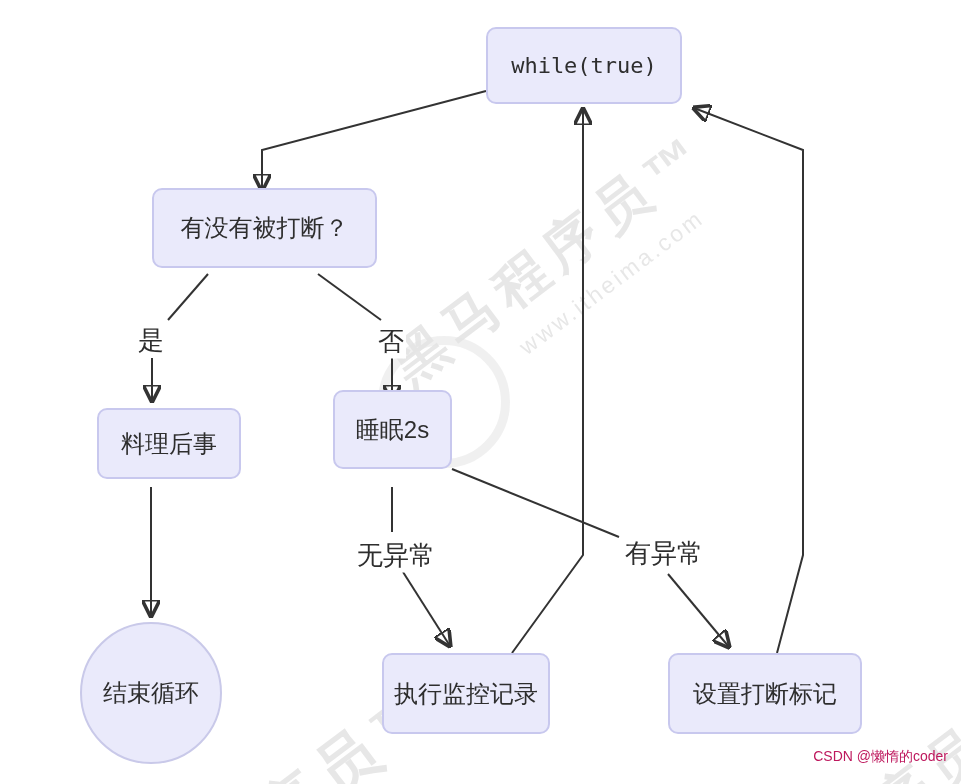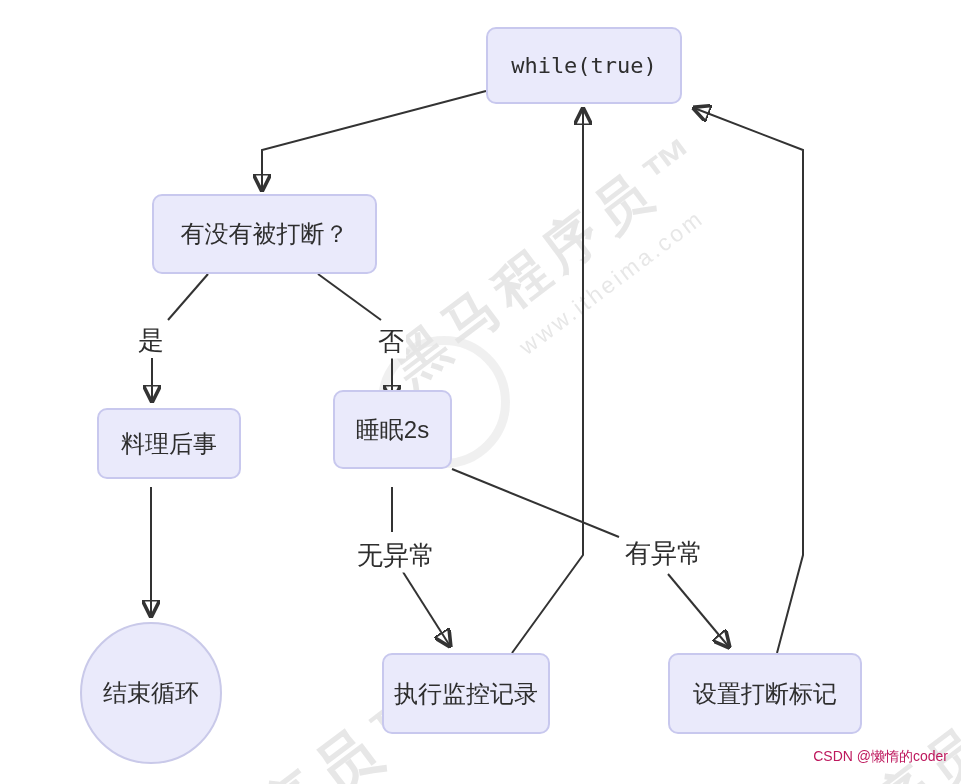--- a/index.html
+++ b/index.html
@@ -61,21 +61,21 @@
     align-items: center;
     justify-content: center;
     font-size: 24px;
     color: #2e2e2e;
     z-index: 3;
   }
   .node.mono { font-family: "DejaVu Sans Mono", monospace; font-size: 22px; }
   .node.circle { border-radius: 50%; border-color: #c9c9e9; }
 
   #node-while     { left: 486px; top: 27px;  width: 196px; height: 77px; }
-  #node-question  { left: 152px; top: 194px; width: 225px; height: 80px; }
+  #node-question  { left: 152px; top: 188px; width: 225px; height: 80px; }
   #node-aftermath { left: 97px;  top: 408px; width: 144px; height: 71px; }
   #node-sleep     { left: 333px; top: 390px; width: 119px; height: 79px; }
   #node-endloop   { left: 80px;  top: 622px; width: 142px; height: 142px; }
   #node-monitor   { left: 382px; top: 653px; width: 168px; height: 81px; }
   #node-setflag   { left: 668px; top: 653px; width: 194px; height: 81px; }
 
   
   .edge-label {
     position: absolute;
     transform: translate(-50%, -50%);

